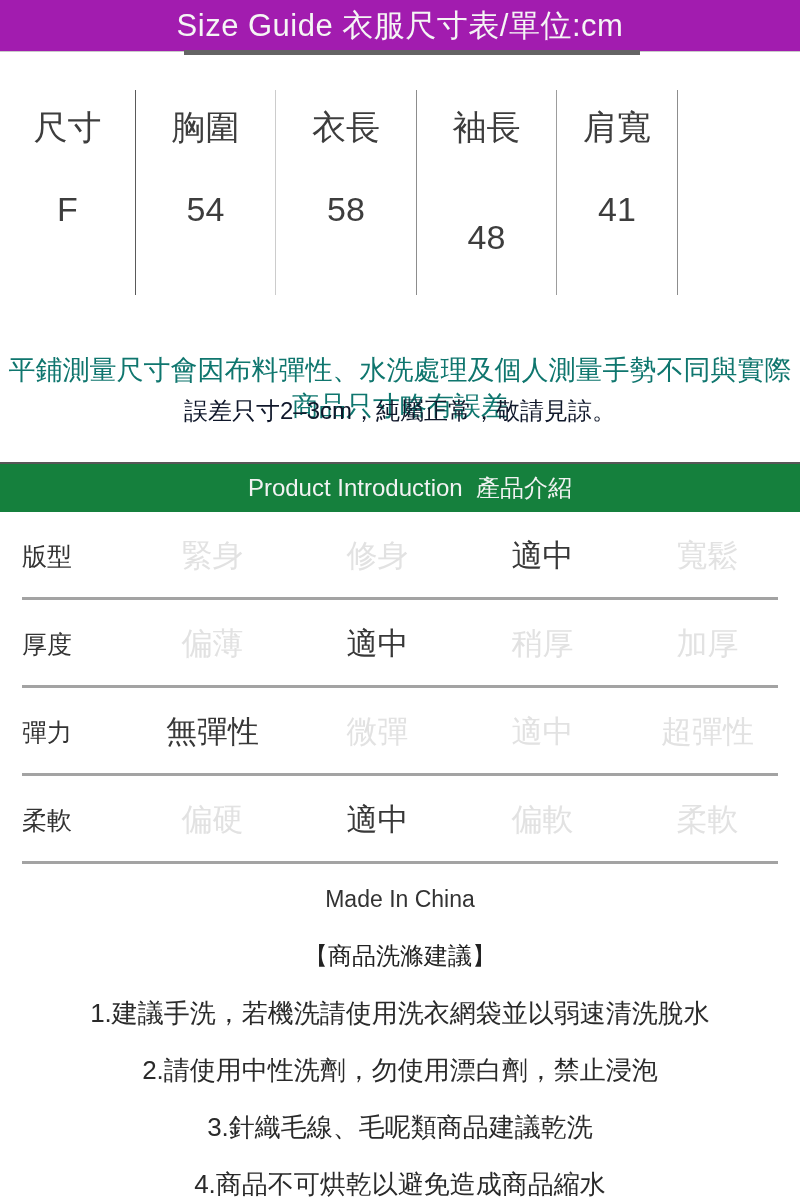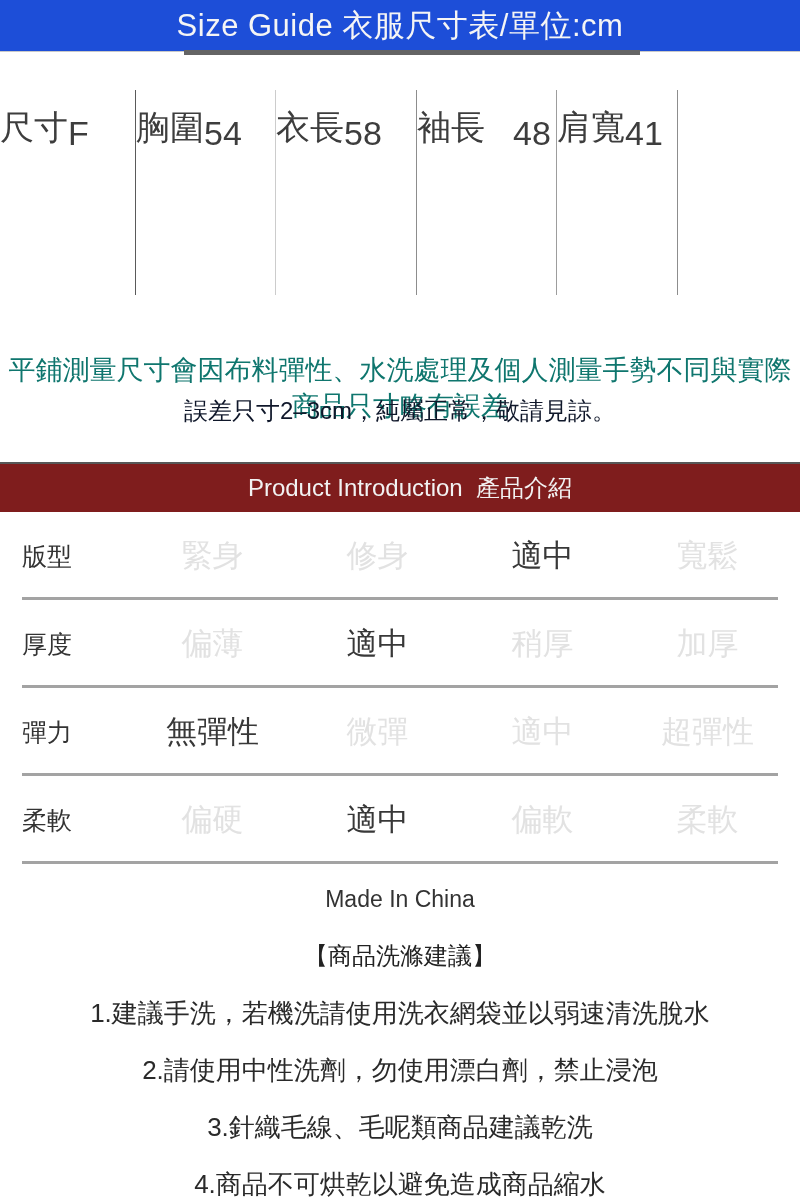--- a/index.html
+++ b/index.html
@@ -4,34 +4,34 @@
 <style>
   html,body{margin:0;padding:0;}
   body{
     width:800px;height:1204px;position:relative;background:#ffffff;
     font-family:"Liberation Sans","DejaVu Sans",sans-serif;
     overflow:hidden;
   }
   
   .header{
     position:absolute;top:0;left:0;width:800px;height:52px;
-    background:#1d4ed8;border-bottom:1px solid #c9c9c9;box-sizing:border-box;
+    background:#a21caf;border-bottom:1px solid #c9c9c9;box-sizing:border-box;
     display:flex;align-items:center;justify-content:center;
     color:#f5f5f5;font-size:31px;font-weight:300;letter-spacing:.5px;
   }
   .header-strip{
     position:absolute;top:50px;left:184px;width:456px;height:5px;
     background:#646464;
   }
   
   .size-table{
     position:absolute;top:90px;left:0;width:800px;height:205px;
     display:flex;
   }
-  .st-col{box-sizing:border-box;display:flex;flex-direction:row;}
+  .st-col{box-sizing:border-box;display:flex;flex-direction:column;}
   .st-col:nth-child(1){width:136px;border-right:1px solid #5a5a5a;}
   .st-col:nth-child(2){width:140px;border-right:1px solid #cccccc;}
   .st-col:nth-child(3){width:141px;border-right:1px solid #8d8d8d;}
   .st-col:nth-child(4){width:140px;border-right:1px solid #9d9d9d;gap:28px;}
   .st-col:nth-child(5){width:121px;border-right:1px solid #8d8d8d;}
   .st-col:nth-child(6){flex:1;}
   .st-h{height:76px;display:flex;align-items:center;justify-content:center;
         font-size:34px;color:#3d3d3d;}
   .st-v{height:86px;display:flex;align-items:center;justify-content:center;
         font-size:34px;color:#3d3d3d;}
@@ -40,21 +40,21 @@
     position:absolute;top:352px;left:0;width:800px;text-align:center;
     font-size:27px;color:#0f766e;
   }
   .notice-2{
     position:absolute;top:395px;left:0;width:800px;text-align:center;
     font-size:24px;color:#0f172a;
   }
   
   .section-bar{
     position:absolute;top:462px;left:0;width:800px;height:50px;
-    background:#7f1d1d;border-top:2px solid #575757;box-sizing:border-box;
+    background:#15803d;border-top:2px solid #575757;box-sizing:border-box;
     display:flex;align-items:center;justify-content:center;
     color:#f2f2f2;font-size:24px;white-space:pre;padding-left:20px;
   }
   
   .props{position:absolute;top:512px;left:0;width:800px;}
   .prop-row{height:88px;display:flex;align-items:center;position:relative;}
   .prop-row::after{
     content:"";position:absolute;bottom:0;left:22px;right:22px;height:3px;
     background:#a3a3a3;
   }

